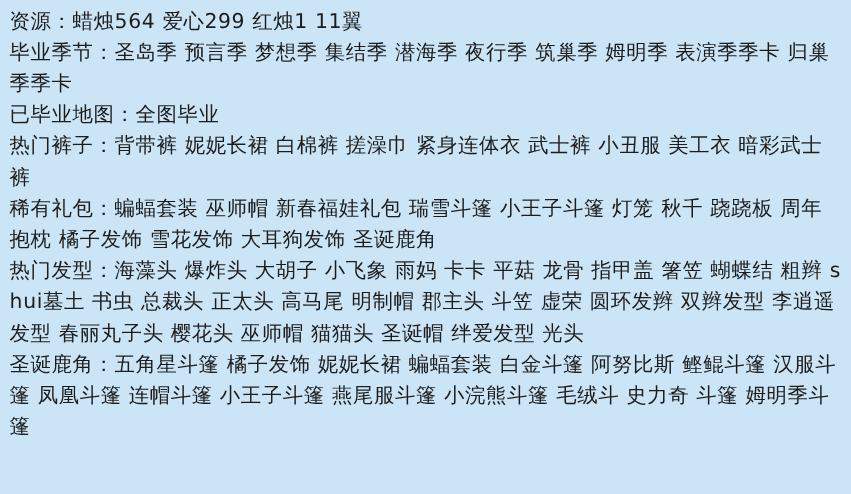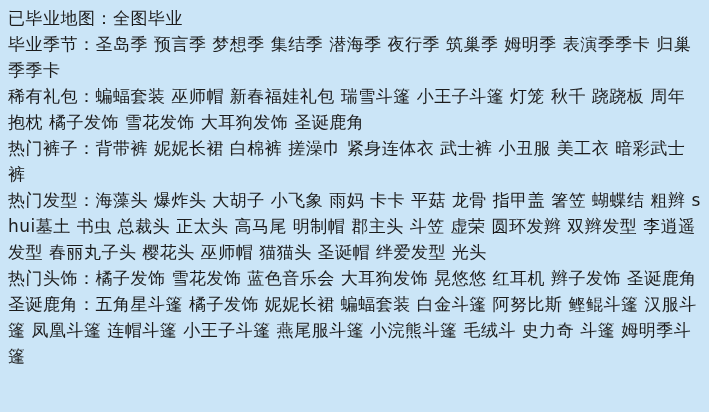--- a/index.html
+++ b/index.html
@@ -27,20 +27,20 @@
     margin: 0;
   }
   .section-label {
     white-space: nowrap;
   }
 </style>
 </head>
 <body style="background: rgb(203, 229, 247);">
 
 <div class="doc" style="color: rgb(28, 28, 28);">
+    <p><span class="section-label">资源：</span><span>蜡烛564</span> <span>爱心299</span> <span>红烛1</span> <span>11翼</span></p>
+    <p><span class="section-label">毕业季节：</span><span>圣岛季</span> <span>预言季</span> <span>梦想季</span> <span>集结季</span> <span>潜海季</span> <span>夜行季</span> <span>筑巢季</span> <span>姆明季</span> <span>表演季季卡</span> <span>归巢季季卡</span></p>
     <p><span class="section-label">已毕业地图：</span><span>全图毕业</span></p>
-    <p><span class="section-label">毕业季节：</span><span>圣岛季</span> <span>预言季</span> <span>梦想季</span> <span>集结季</span> <span>潜海季</span> <span>夜行季</span> <span>筑巢季</span> <span>姆明季</span> <span>表演季季卡</span> <span>归巢季季卡</span></p>
+    <p><span class="section-label">热门裤子：</span><span>背带裤</span> <span>妮妮长裙</span> <span>白棉裤</span> <span>搓澡巾</span> <span>紧身连体衣</span> <span>武士裤</span> <span>小丑服</span> <span>美工衣</span> <span>暗彩武士裤</span></p>
     <p><span class="section-label">稀有礼包：</span><span>蝙蝠套装</span> <span>巫师帽</span> <span>新春福娃礼包</span> <span>瑞雪斗篷</span> <span>小王子斗篷</span> <span>灯笼</span> <span>秋千</span> <span>跷跷板</span> <span>周年抱枕</span> <span>橘子发饰</span> <span>雪花发饰</span> <span>大耳狗发饰</span> <span>圣诞鹿角</span></p>
-    <p><span class="section-label">热门裤子：</span><span>背带裤</span> <span>妮妮长裙</span> <span>白棉裤</span> <span>搓澡巾</span> <span>紧身连体衣</span> <span>武士裤</span> <span>小丑服</span> <span>美工衣</span> <span>暗彩武士裤</span></p>
     <p><span class="section-label">热门发型：</span><span>海藻头</span> <span>爆炸头</span> <span>大胡子</span> <span>小飞象</span> <span>雨妈</span> <span>卡卡</span> <span>平菇</span> <span>龙骨</span> <span>指甲盖</span> <span>箸笠</span> <span>蝴蝶结</span> <span>粗辫</span> <span>shui墓土</span> <span>书虫</span> <span>总裁头</span> <span>正太头</span> <span>高马尾</span> <span>明制帽</span> <span>郡主头</span> <span>斗笠</span> <span>虚荣</span> <span>圆环发辫</span> <span>双辫发型</span> <span>李逍遥发型</span> <span>春丽丸子头</span> <span>樱花头</span> <span>巫师帽</span> <span>猫猫头</span> <span>圣诞帽</span> <span>绊爱发型</span> <span>光头</span></p>
-    <p><span class="section-label">热门头饰：</span><span>橘子发饰</span> <span>雪花发饰</span> <span>蓝色音乐会</span> <span>大耳狗发饰</span> <span>晃悠悠</span> <span>红耳机</span> <span>辫子发饰</span> <span>圣诞鹿角</span></p>
     <p><span class="section-label">圣诞鹿角：</span><span>五角星斗篷</span> <span>橘子发饰</span> <span>妮妮长裙</span> <span>蝙蝠套装</span> <span>白金斗篷</span> <span>阿努比斯</span> <span>鲣鲲斗篷</span> <span>汉服斗篷</span> <span>凤凰斗篷</span> <span>连帽斗篷</span> <span>小王子斗篷</span> <span>燕尾服斗篷</span> <span>小浣熊斗篷</span> <span>毛绒斗</span> <span>史力奇</span> <span>斗篷</span> <span>姆明季斗篷</span>         </p>
   </div>
 
 </body></html>

